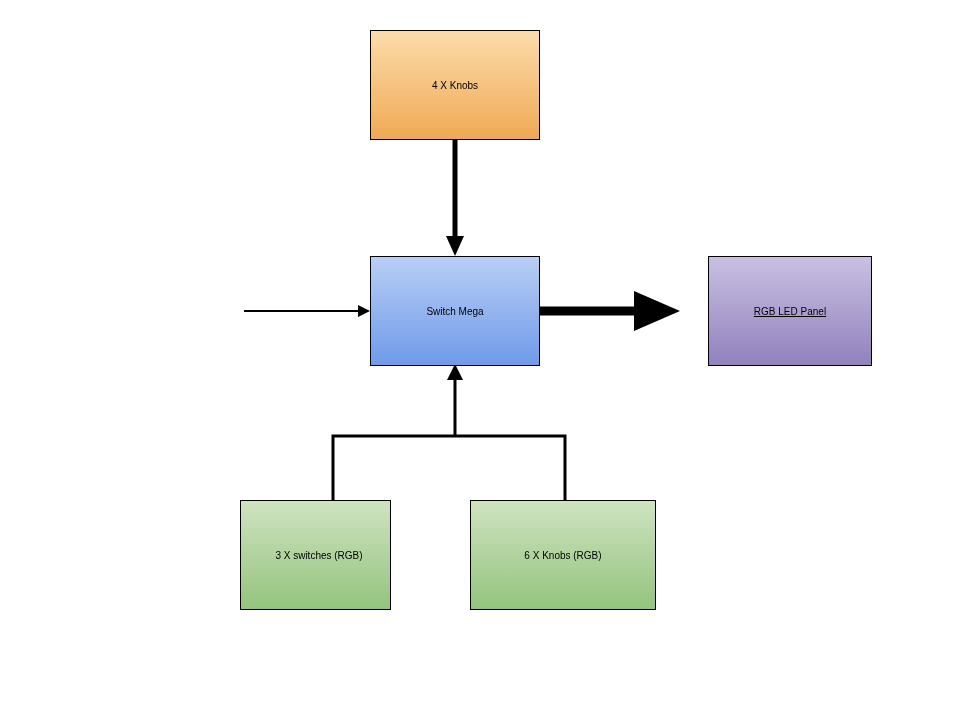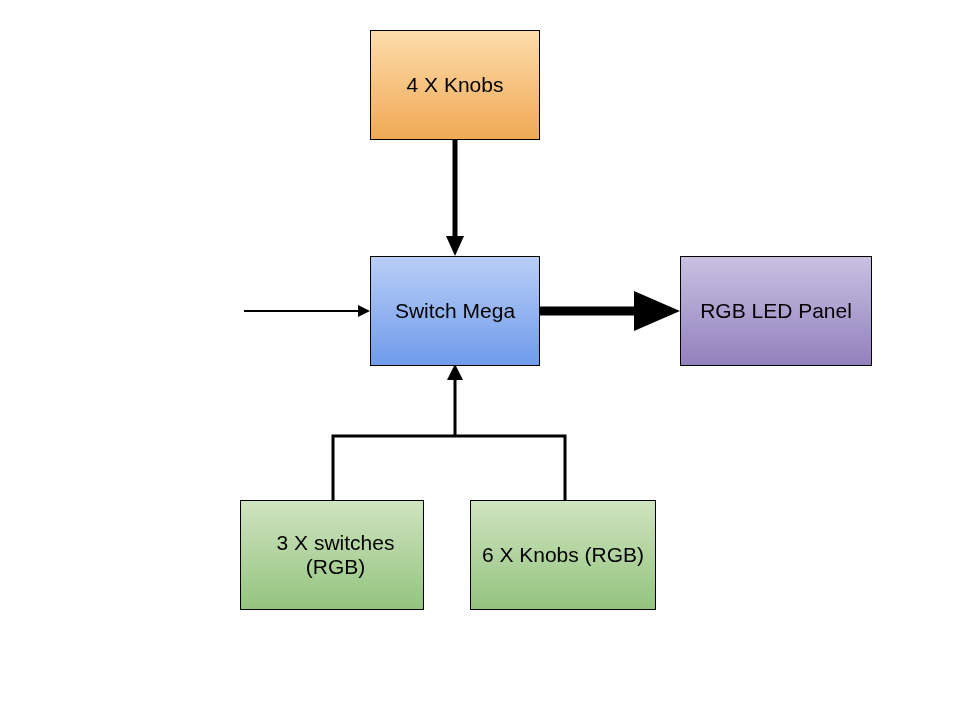--- a/index.html
+++ b/index.html
@@ -17,33 +17,33 @@
     width: 960px; height: 720px;
   }
   .node {
     position: absolute;
     box-sizing: border-box;
     border: 1px solid #000000;
     display: flex;
     align-items: center;
     justify-content: center;
     text-align: center;
-    font-size: 21px;
+    font-size: 10px;
     color: #000000;
     padding: 4px;
   }
   .node-knobs4      { left: 370px; top: 30px;  width: 170px; height: 110px;
                       background: linear-gradient(#fcdcab, #f0a955); }
   .node-main-switch { left: 70px;  top: 256px; width: 174px; height: 110px;
                       background: linear-gradient(#f2b8b0, #da6a5e); }
   .node-arduino     { left: 370px; top: 256px; width: 170px; height: 110px;
                       background: linear-gradient(#b9cef5, #6f9bea); }
-  .node-rgb-panel   { left: 680px; top: 256px; width: 192px; height: 110px;
-                      background: linear-gradient(#c9c0e2, #9181bd); }
-  .node-switches-rgb{ left: 240px; top: 500px; width: 184px; height: 110px;
+  .node-rgb-panel   { left: 708px; top: 256px; width: 164px; height: 110px;
+                      background: linear-gradient(#c9c0e2, #9181bd); text-decoration: underline; }
+  .node-switches-rgb{ left: 240px; top: 500px; width: 151px; height: 110px;
                       background: linear-gradient(#cfe3c0, #94c47e); padding-left: 11px; }
   .node-knobs-rgb   { left: 470px; top: 500px; width: 186px; height: 110px;
                       background: linear-gradient(#cfe3c0, #94c47e); }
 </style>
 </head>
 <body>
 
 <div class="canvas">
 
   <svg class="edges-layer" viewBox="0 0 960 720" width="960" height="720" xmlns="http://www.w3.org/2000/svg">

